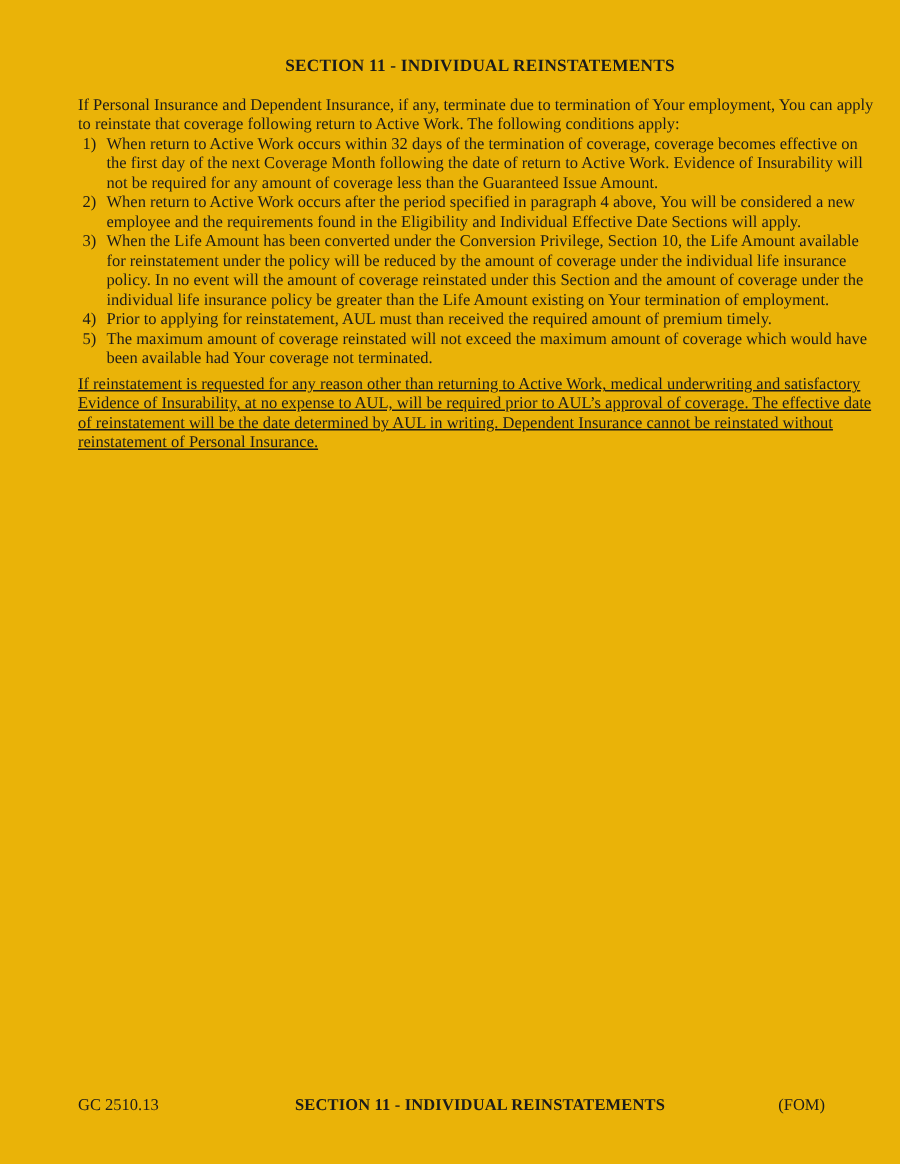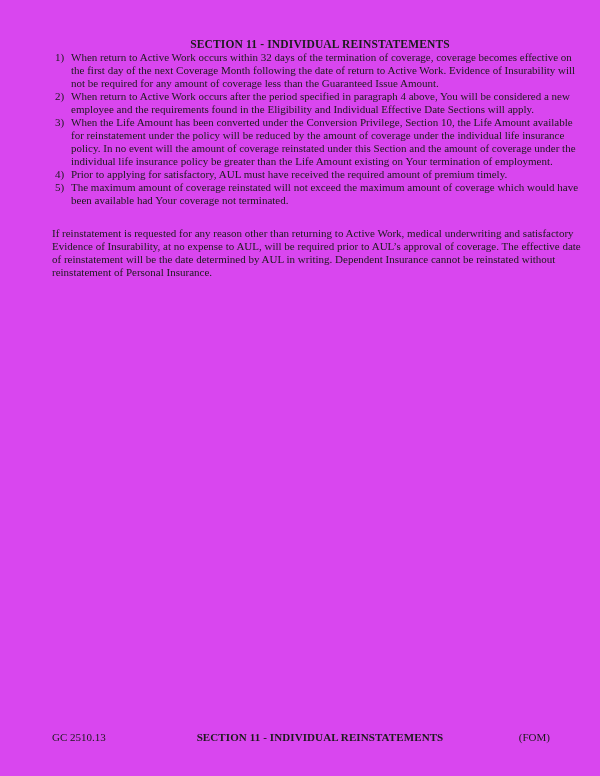--- a/index.html
+++ b/index.html
@@ -6,21 +6,21 @@
   html, body { background: #ffffff; }
   body {
     width: 600px; height: 776px;
     font-family: "Liberation Serif", "DejaVu Serif", serif;
     color: #1b1b1b;
     -webkit-font-smoothing: antialiased;
   }
   .page {
     position: relative;
     width: 600px; height: 776px;
-    background: #d946ef;
+    background: #eab308;
     overflow: hidden;
   }
   .content {
     position: absolute;
     left: 52px; top: 38px;
     width: 536px;
   }
   .title {
     font-size: 11.5px;
     line-height: 13px;
@@ -33,58 +33,59 @@
     line-height: 13px;
   }
   .intro { margin-top: 13px; }
   .conditions { margin-top: 0; }
   .condition { display: flex; }
   .condition .num {
     flex: 0 0 19px;
     padding-left: 3px;
   }
   .condition .txt { flex: 1 1 auto; }
-  .closing { margin-top: 20px; }
+  .closing { margin-top: 4px; text-decoration: underline; }
   .footer {
     position: absolute;
     left: 52px; top: 731px;
     width: 536px;
     display: flex;
     align-items: flex-start;
     font-size: 11px;
     line-height: 13px;
   }
   .footer .footer-left { width: 120px; flex: 0 0 120px; }
   .footer .footer-center { flex: 1 1 auto; text-align: center; font-weight: bold; letter-spacing: 0.1px; }
   .footer .footer-right { width: 120px; flex: 0 0 120px; text-align: right; padding-right: 38px; font-family: Liberation Serif, serif; }
 </style>
 </head>
 <body>
 
 <div class="page">
   <div class="content">
     <div class="title">SECTION 11 - INDIVIDUAL REINSTATEMENTS</div>
 
+    <p class="body-text intro">If Personal Insurance and Dependent Insurance, if any, terminate due to termination of Your employment, You can apply to reinstate that coverage following return to Active Work. The following conditions apply:</p>
 
     <div class="conditions body-text">
         <div class="condition">
           <span class="num">1)</span>
           <span class="txt">When return to Active Work occurs within 32 days of the termination of coverage, coverage becomes effective on the first day of the next Coverage Month following the date of return to Active Work. Evidence of Insurability will not be required for any amount of coverage less than the Guaranteed Issue Amount.</span>
         </div>
         <div class="condition">
           <span class="num">2)</span>
           <span class="txt">When return to Active Work occurs after the period specified in paragraph 4 above, You will be considered a new employee and the requirements found in the Eligibility and Individual Effective Date Sections will apply.</span>
         </div>
         <div class="condition">
           <span class="num">3)</span>
           <span class="txt">When the Life Amount has been converted under the Conversion Privilege, Section 10, the Life Amount available for reinstatement under the policy will be reduced by the amount of coverage under the individual life insurance policy. In no event will the amount of coverage reinstated under this Section and the amount of coverage under the individual life insurance policy be greater than the Life Amount existing on Your termination of employment.</span>
         </div>
         <div class="condition">
           <span class="num">4)</span>
-          <span class="txt">Prior to applying for satisfactory, AUL must have received the required amount of premium timely.</span>
+          <span class="txt">Prior to applying for reinstatement, AUL must than received the required amount of premium timely.</span>
         </div>
         <div class="condition">
           <span class="num">5)</span>
           <span class="txt">The maximum amount of coverage reinstated will not exceed the maximum amount of coverage which would have been available had Your coverage not terminated.</span>
         </div>
       </div>
 
     <p class="body-text closing">If reinstatement is requested for any reason other than returning to Active Work, medical underwriting and satisfactory Evidence of Insurability, at no expense to AUL, will be required prior to AUL’s approval of coverage. The effective date of reinstatement will be the date determined by AUL in writing. Dependent Insurance cannot be reinstated without reinstatement of Personal Insurance.</p>
   </div>
 

